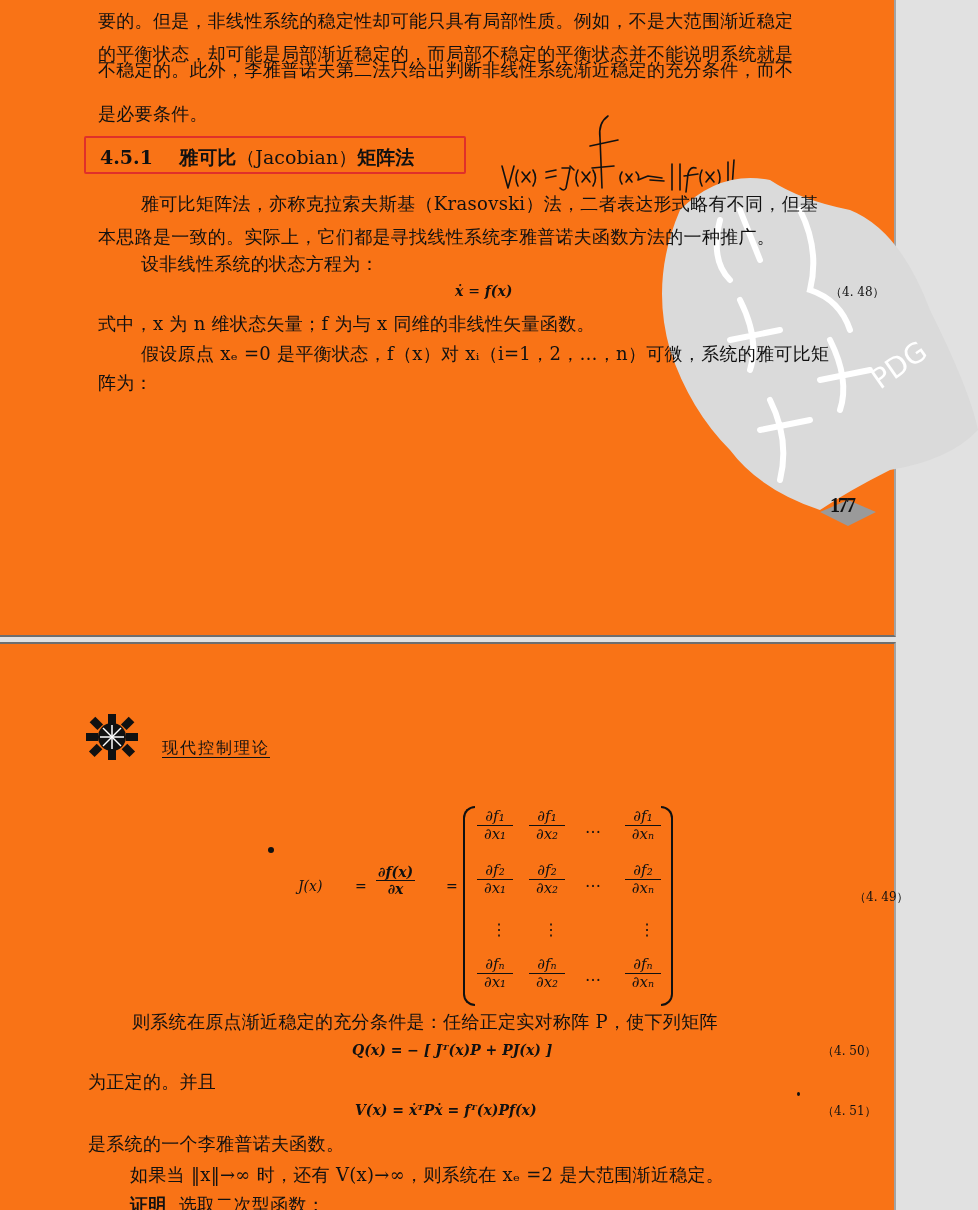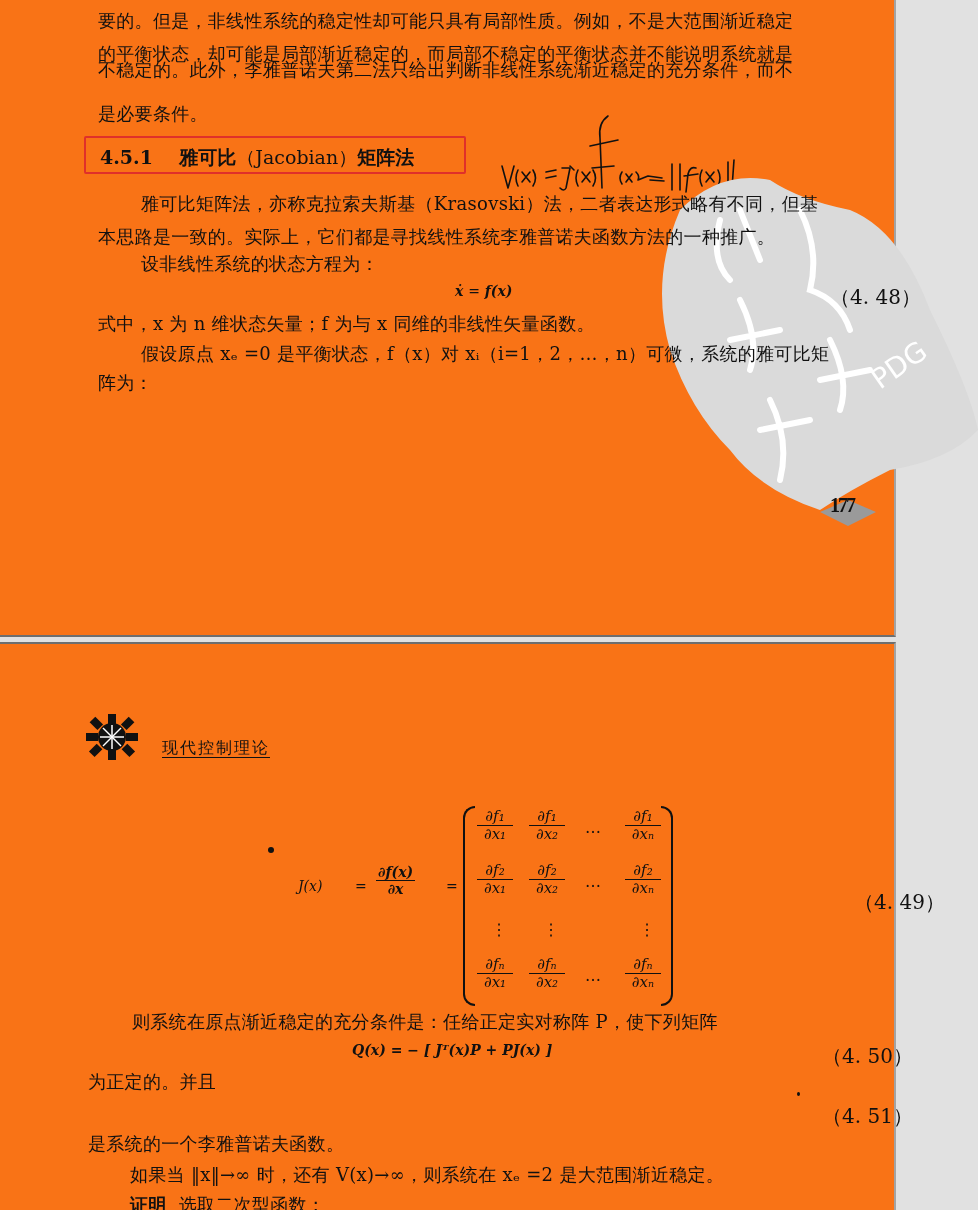--- a/index.html
+++ b/index.html
@@ -11,21 +11,21 @@
   .line { position:absolute; font-size:18px; line-height:22px; white-space:nowrap; letter-spacing:0.3px; }
   .p1 { left:98px; }
   .indent { left:141px; }
   .heading-box { position:absolute; left:84px; top:136px; width:382px; height:38px; border:2px solid #e0302a;
                  border-radius:2px; box-sizing:border-box;padding-left:24px; }
   .heading { position:absolute; left:14px; top:7px; font-size:19px; font-weight:bold; white-space:nowrap; }
   .heading .paren { font-weight:normal; }
   .handwriting { position:absolute; left:490px; top:108px; width:330px; height:85px; }
   .watermark { position:absolute; left:650px; top:170px; width:330px; height:350px; }
   .eq { position:absolute; font-size:14px; white-space:nowrap; font-style:italic; }
-  .eqnum { position:absolute; font-size:20px; white-space:nowrap; }
+  .eqnum { position:absolute; font-size:12px; white-space:nowrap; }
   .pagenum { position:absolute; left:818px; top:490px; width:60px; height:45px; }
   .pagenum-text { position:absolute; left:12px; top:4px; font-size:20px; font-weight:bold; letter-spacing:-2px; font-family:"Liberation Serif", serif; }
   .header-logo { position:absolute; left:84px; top:712px; width:56px; height:50px; }
   .header-title { position:absolute; left:162px; top:736px; font-size:16px; text-decoration:underline; text-underline-offset:4px; letter-spacing:2px; }
   .matrix { position:absolute; left:463px; top:803px; width:210px; height:200px; }
   .mcell { position:absolute; text-align:center; font-style:italic; font-size:15px; line-height:17px; }
   .mcell .num { border-bottom:1px solid #111; padding:0 2px; display:block; }
   .mcell .den { display:block; }
   .bracket { position:absolute; top:0; width:10px; height:196px; border:2px solid #111; }
   .bracket.l { left:0; border-right:none; border-radius:12px 0 0 12px; }
@@ -209,20 +209,21 @@
 
   <div class="line" style="left:88px; top:367px;margin-left:44px;">则系统在原点渐近稳定的充分条件是：任给正定实对称阵 P，使下列矩阵</div>
 
   <div class="eq" style="left:352px; top:398px; font-weight:bold;">Q(x) = − [ Jᵀ(x)P + PJ(x) ]</div>
   <div class="eqnum" style="left:822px; top:399px;">（4. 50）</div>
 
   <div class="line" style="left:88px; top:427px;">为正定的。并且</div>
 
   <div class="speck" style="left:797px; top:448px; width:3px; height:4px;"></div>
 
+  <div class="eq" style="left:355px; top:458px; font-weight:bold;">V(x) = ẋᵀPẋ = fᵀ(x)Pf(x)</div>
   <div class="eqnum" style="left:822px; top:459px;">（4. 51）</div>
 
   <div class="line" style="left:88px; top:489px;">是系统的一个李雅普诺夫函数。</div>
   <div class="line" style="left:130px; top:520px;">如果当 ‖x‖→∞ 时，还有 V(x)→∞，则系统在 xₑ =2 是大范围渐近稳定。</div>
   <div class="line" style="left:130px; top:550px;">
     <b>证明</b>&nbsp;&nbsp;<span>选取二次型函数：</span>
   </div>
 </div>
 
 </body></html>

